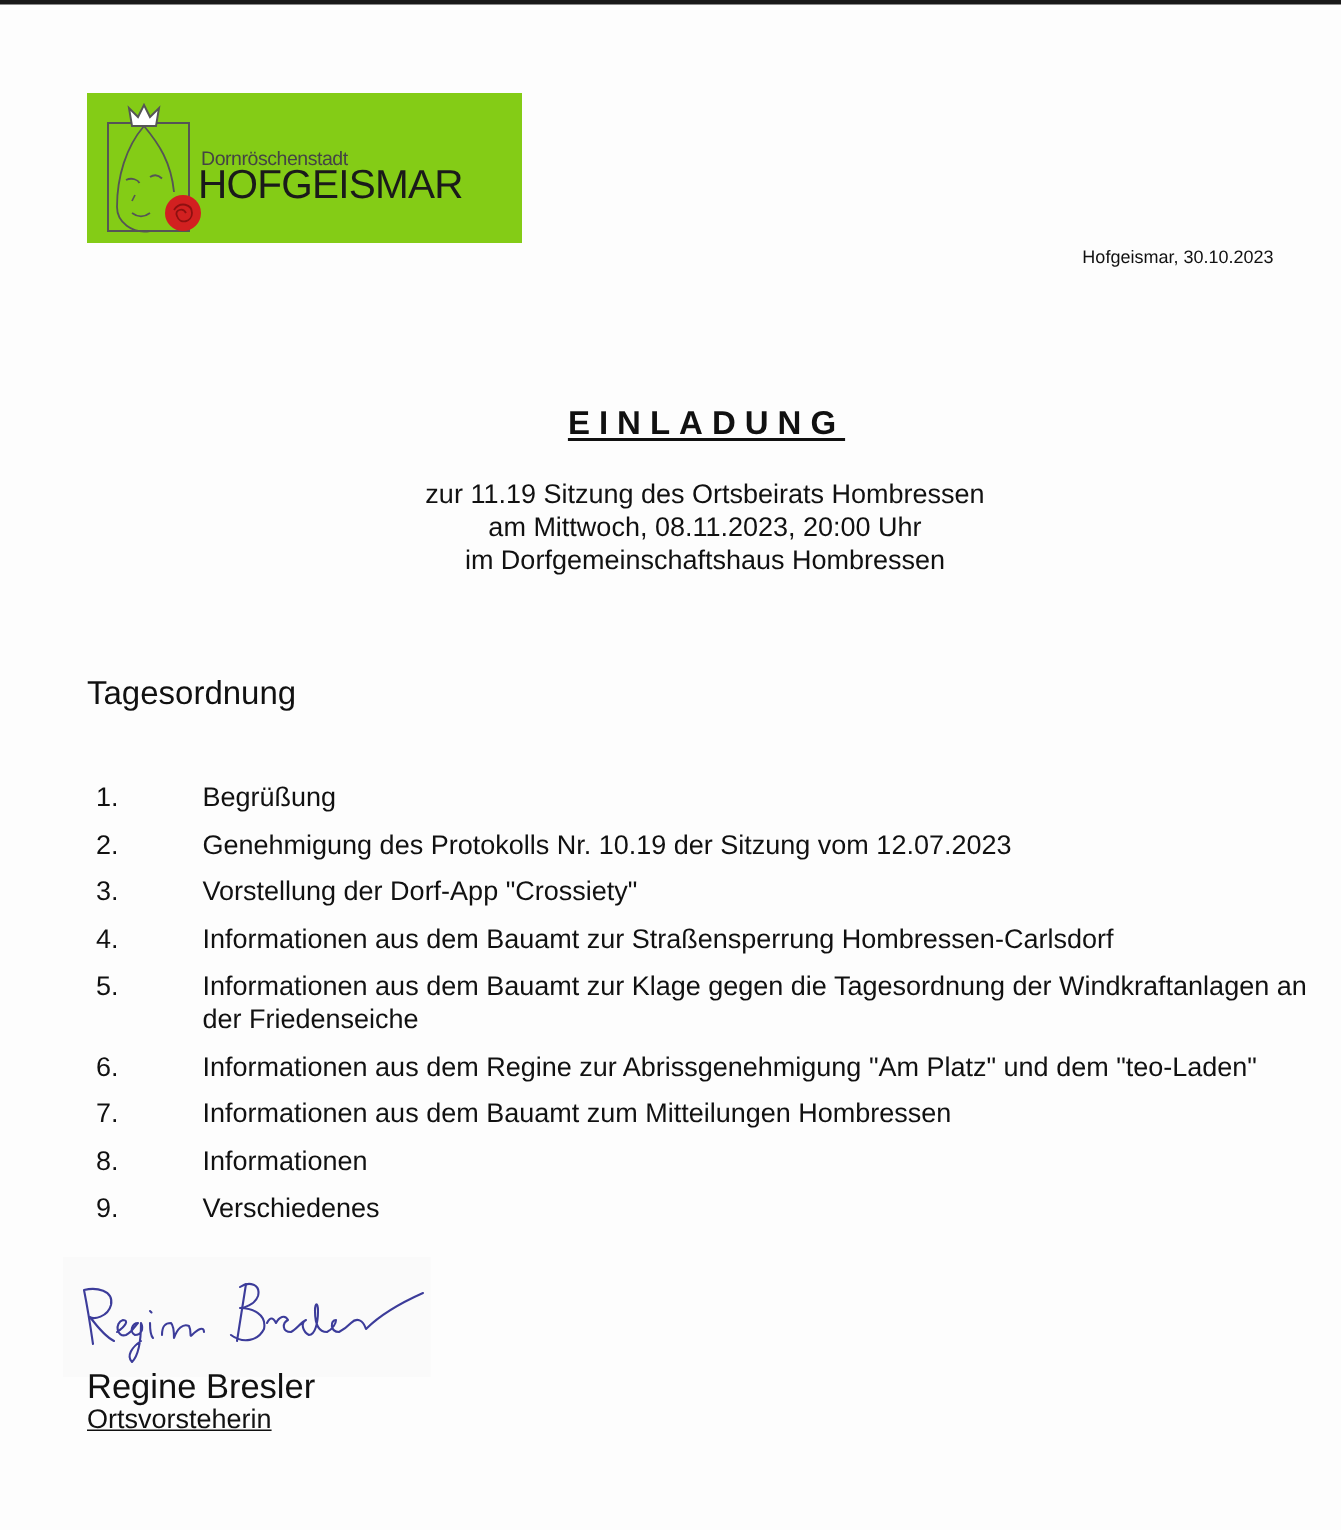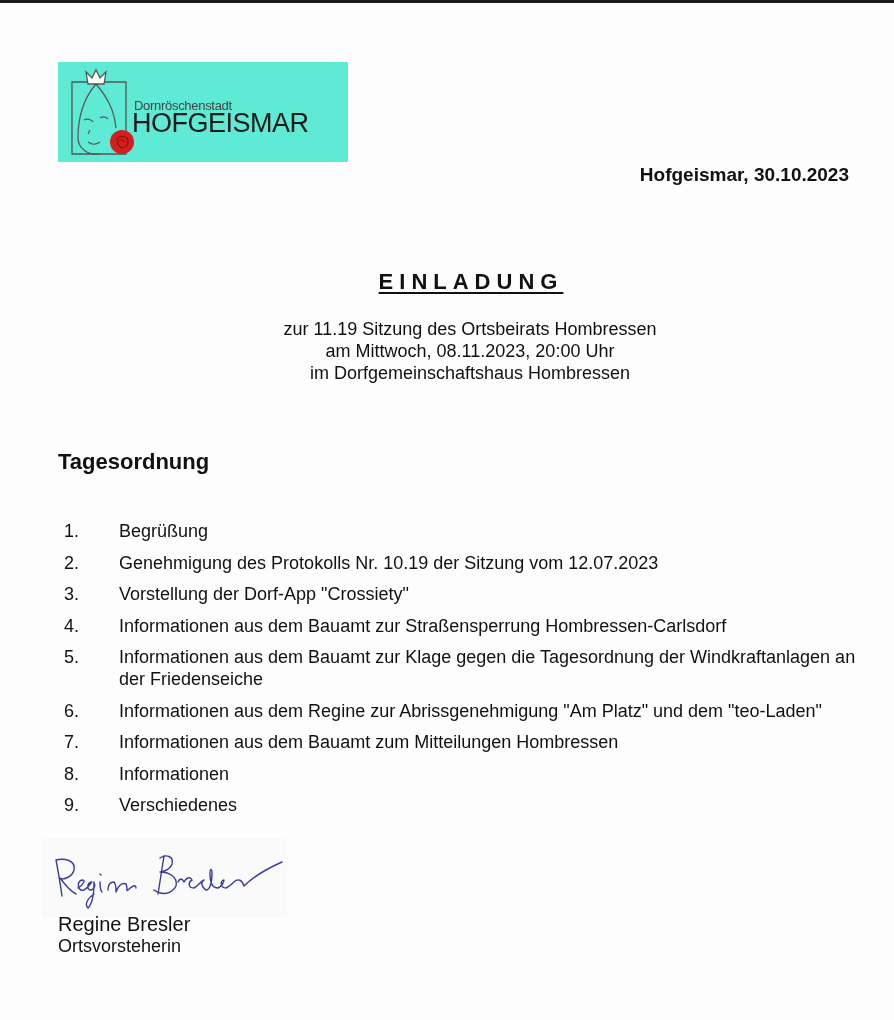--- a/index.html
+++ b/index.html
@@ -21,21 +21,21 @@
       width: 894px;
       height: 3px;
       background: #1a1a1a;
     }
     .logo {
       position: absolute;
       left: 58px;
       top: 62px;
       width: 290px;
       height: 100px;
-      background: #5eead4;
+      background: #84cc16;
     }
     .logo svg {
       position: absolute;
       left: 8px;
       top: 6px;
     }
     .logo-sub {
       position: absolute;
       left: 76px;
       top: 36px;
@@ -50,22 +50,22 @@
       top: 46px;
       font-size: 27px;
       color: #1a1a1a;
       letter-spacing: -0.5px;
       font-family: "Liberation Sans", sans-serif;
     }
     .date {
       position: absolute;
       right: 45px;
       top: 164px;
-      font-size: 19px;
-      font-weight: bold;
+      font-size: 12px;
+      font-weight: normal;
     }
     .title {
       position: absolute;
       left: 0;
       width: 942px;
       top: 269px;
       text-align: center;
       font-size: 22px;
       font-weight: bold;
       letter-spacing: 6px;
@@ -79,21 +79,21 @@
       top: 318px;
       text-align: center;
       font-size: 18px;
       line-height: 22px;
     }
     .agenda-heading {
       position: absolute;
       left: 58px;
       top: 449px;
       font-size: 22px;
-      font-weight: bold;
+      font-weight: normal;
     }
     .agenda {
       position: absolute;
       left: 64px;
       top: 520px;
       width: 820px;
       margin: 0;
       padding: 0;
       list-style: none;
     }
@@ -102,42 +102,44 @@
       font-size: 18px;
       line-height: 22px;
       margin-bottom: 9.5px;
     }
     .agenda .num {
       width: 55px;
       flex: none;
     }
     .agenda .text {
       flex: 1;
+      margin-left: 16px;
     }
     .signature {
       position: absolute;
       left: 42px;
       top: 838px;
       width: 245px;
       height: 80px;
       background: #fafafa;
     }
     .signer-name {
       position: absolute;
       left: 58px;
       top: 913px;
-      font-size: 20px;
+      font-size: 23px;
       line-height: 22px;
     }
     .signer-role {
       position: absolute;
       left: 58px;
       top: 935px;
       font-size: 18px;
       line-height: 22px;
+      text-decoration: underline;
     }
   </style>
 </head>
 <body>
 
 <div class="topbar"></div>
 
 <div class="logo">
   <svg width="70" height="92" viewBox="0 0 70 92">
 

